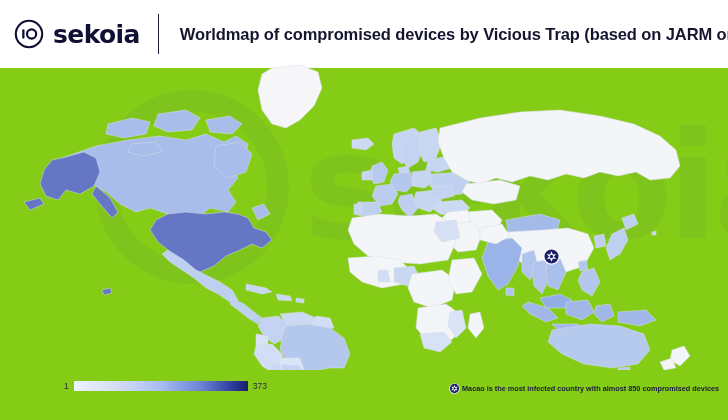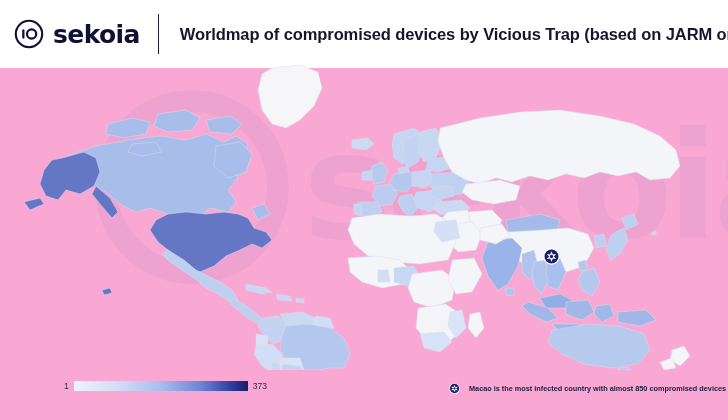--- a/index.html
+++ b/index.html
@@ -11,21 +11,21 @@
     width: 728px;
     height: 420px;
     overflow: hidden;
     font-family: "Liberation Sans", sans-serif;
     position: relative;
   }
   #page {
     width: 728px;
     height: 420px;
     position: relative;
-    background: #f9a8d4;
+    background: #84cc16;
   }
 
   
   #header {
     position: absolute;
     left: 0; top: 0;
     width: 728px;
     height: 68px;
     display: flex;
     align-items: center;
@@ -145,21 +145,21 @@
     background: linear-gradient(to right, #eef2fd 0%, #d4ddf7 25%, #a8bdee 50%, #6c84d6 73%, #2f3fa0 90%, #171e6b 100%);
   }
 
   
   #footnote {
     position: absolute;
     left: 449px;
     top: 383px;
     display: flex;
     align-items: center;
-    gap: 9px;
+    gap: 2px;
   }
   #footnote-badge {
     width: 11px;
     height: 11px;
     flex: 0 0 11px;
   }
   #footnote-text {
     font-size: 7.3px;
     font-weight: 700;
     color: #1c1c3c;

